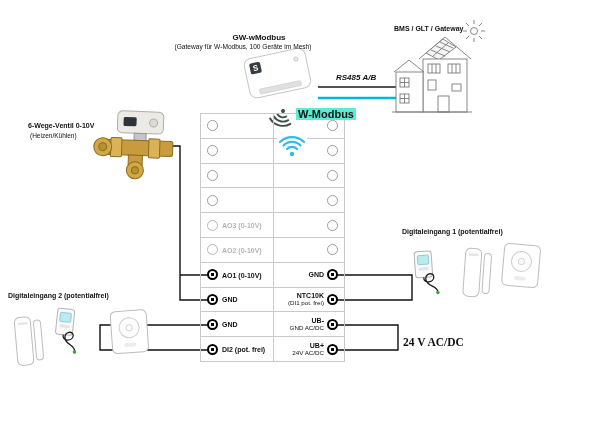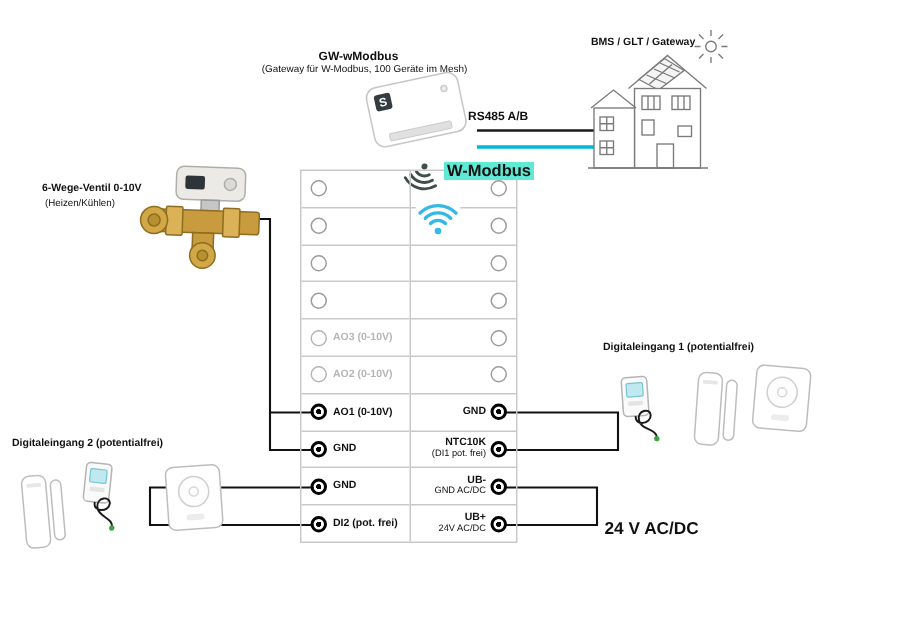--- a/index.html
+++ b/index.html
@@ -27,30 +27,30 @@
   .c-gray{border:1.2px solid var(--inactive,#b5b5b5);}
   .c-active{border:2.6px solid #000;background:radial-gradient(circle,#000 0 1.7px,#fff 1.8px 100%);}
   .tlabel{position:absolute;left:21px;top:50%;transform:translateY(-50%);font-size:7px;font-weight:700;white-space:nowrap;}
   .tlabel.gray{color:var(--inactive,#b5b5b5);}
   .rtext{position:absolute;right:20px;top:50%;transform:translateY(-50%);text-align:right;white-space:nowrap;}
   .l1{display:block;font-size:7px;font-weight:700;line-height:7.5px;}
   .l2{display:block;font-size:6.2px;line-height:6.8px;}
 
   
   .lbl{position:absolute;z-index:3;white-space:nowrap;}
-  #gw-title{left:144px;top:33px;width:190px;text-align:center;font-size:8px;font-weight:700;}
+  #gw-title{left:164px;top:33px;width:190px;text-align:center;font-size:8px;font-weight:700;}
   #gw-sub{left:128px;top:43px;width:230px;text-align:center;font-size:6.6px;}
   #bms-label{left:394px;top:25px;font-size:7px;font-weight:700;}
-  #rs485-label{left:312px;top:73px;font-size:8px;font-weight:700;}
+  #rs485-label{left:336px;top:73px;font-size:8px;font-weight:700;font-style:italic;}
   #wmodbus-label{left:296px;top:108px;font-size:11px;font-weight:700;background:#5eead4;padding:0 2px;}
   #valve-title{left:28px;top:122px;font-size:7px;font-weight:700;}
   #valve-sub{left:30px;top:132px;font-size:6.5px;}
   #di2-label{left:8px;top:292px;font-size:7px;font-weight:700;}
   #di1-label{left:402px;top:228px;font-size:7px;font-weight:700;}
-  #power-label{left:403px;top:347px;font-size:11.5px;font-weight:700;}
+  #power-label{left:403px;top:336px;font-size:11.5px;font-weight:700;font-family:Liberation Serif, serif;}
 
   #wifi-block-icon{position:absolute;left:277px;top:131px;z-index:3;}
 </style>
 </head>
 <body>
 
 <div id="stage">
 
   <svg id="art" width="600" height="424" viewBox="0 0 600 424">
     <defs>

